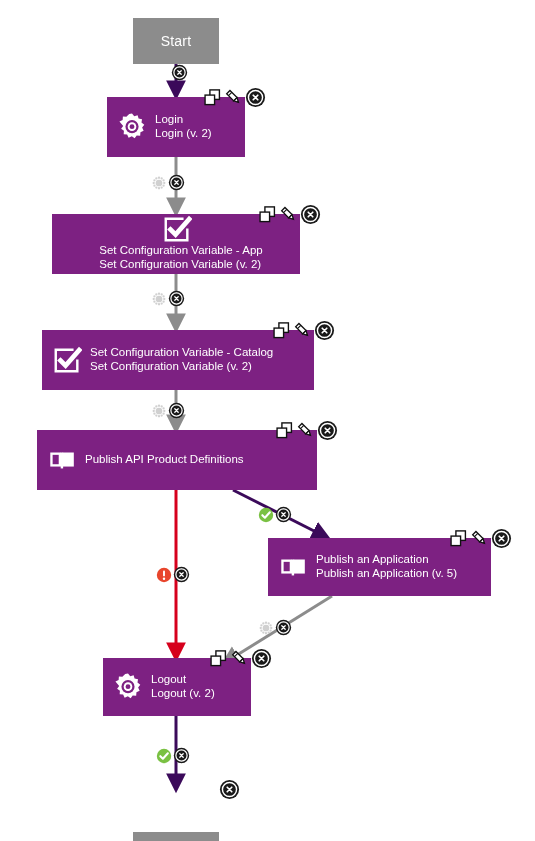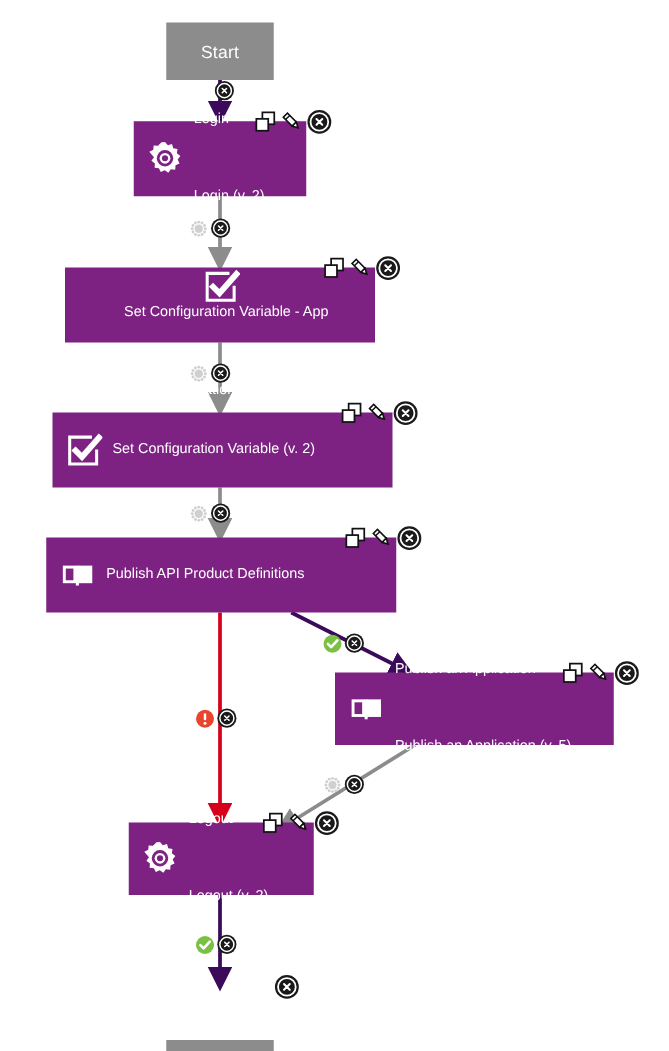--- a/index.html
+++ b/index.html
@@ -51,21 +51,20 @@
     height: 30px;
     flex: 0 0 30px;
     margin-right: 8px;
     display: block;
   }
   .node-text {
     display: flex;
     flex-direction: column;
     justify-content: center;
     line-height: 1.18;
-    gap: 48px;
   }
   .node-title, .node-subtitle {
     color: #ffffff;
     font-size: 11.5px;
     font-family: "Liberation Sans", sans-serif;
     white-space: nowrap;
   }
 
   
   .node-tools {
@@ -202,20 +201,21 @@
             <path d="M8.6 8.6 L13.4 13.4 M13.4 8.6 L8.6 13.4" stroke="#ffffff" stroke-width="1.7" stroke-linecap="round"></path>
           </svg>
         </span>
       </div>
       <div class="node task" style="left: 42px; top: 330px; width: 272px; height: 60px;">
         <span class="node-icon"><svg viewBox="0 0 32 32" width="30" height="30">
             <path fill="none" stroke="#ffffff" stroke-width="2.6" d="M27 15.5V28H4V5h19"></path>
             <path fill="none" stroke="#ffffff" stroke-width="5" stroke-linecap="square" d="M9 16.5l5.5 5.5L29 5.5"></path>
           </svg></span>
         <div class="node-text">
+          <span class="node-title">Set Configuration Variable - Catalog</span>
           <span class="node-subtitle">Set Configuration Variable (v. 2)</span>
         </div>
       </div>
       <div class="node-tools" style="left: 272px; top: 319px;">
         <span>
           <svg class="tool-icon tool-copy" viewBox="0 0 22 22">
             <rect x="8" y="2.2" width="11" height="11" fill="#ffffff" stroke="#111111" stroke-width="1.6"></rect>
             <rect x="2.4" y="8.2" width="11" height="11" fill="#ffffff" stroke="#111111" stroke-width="1.6"></rect>
           </svg>
         </span>

